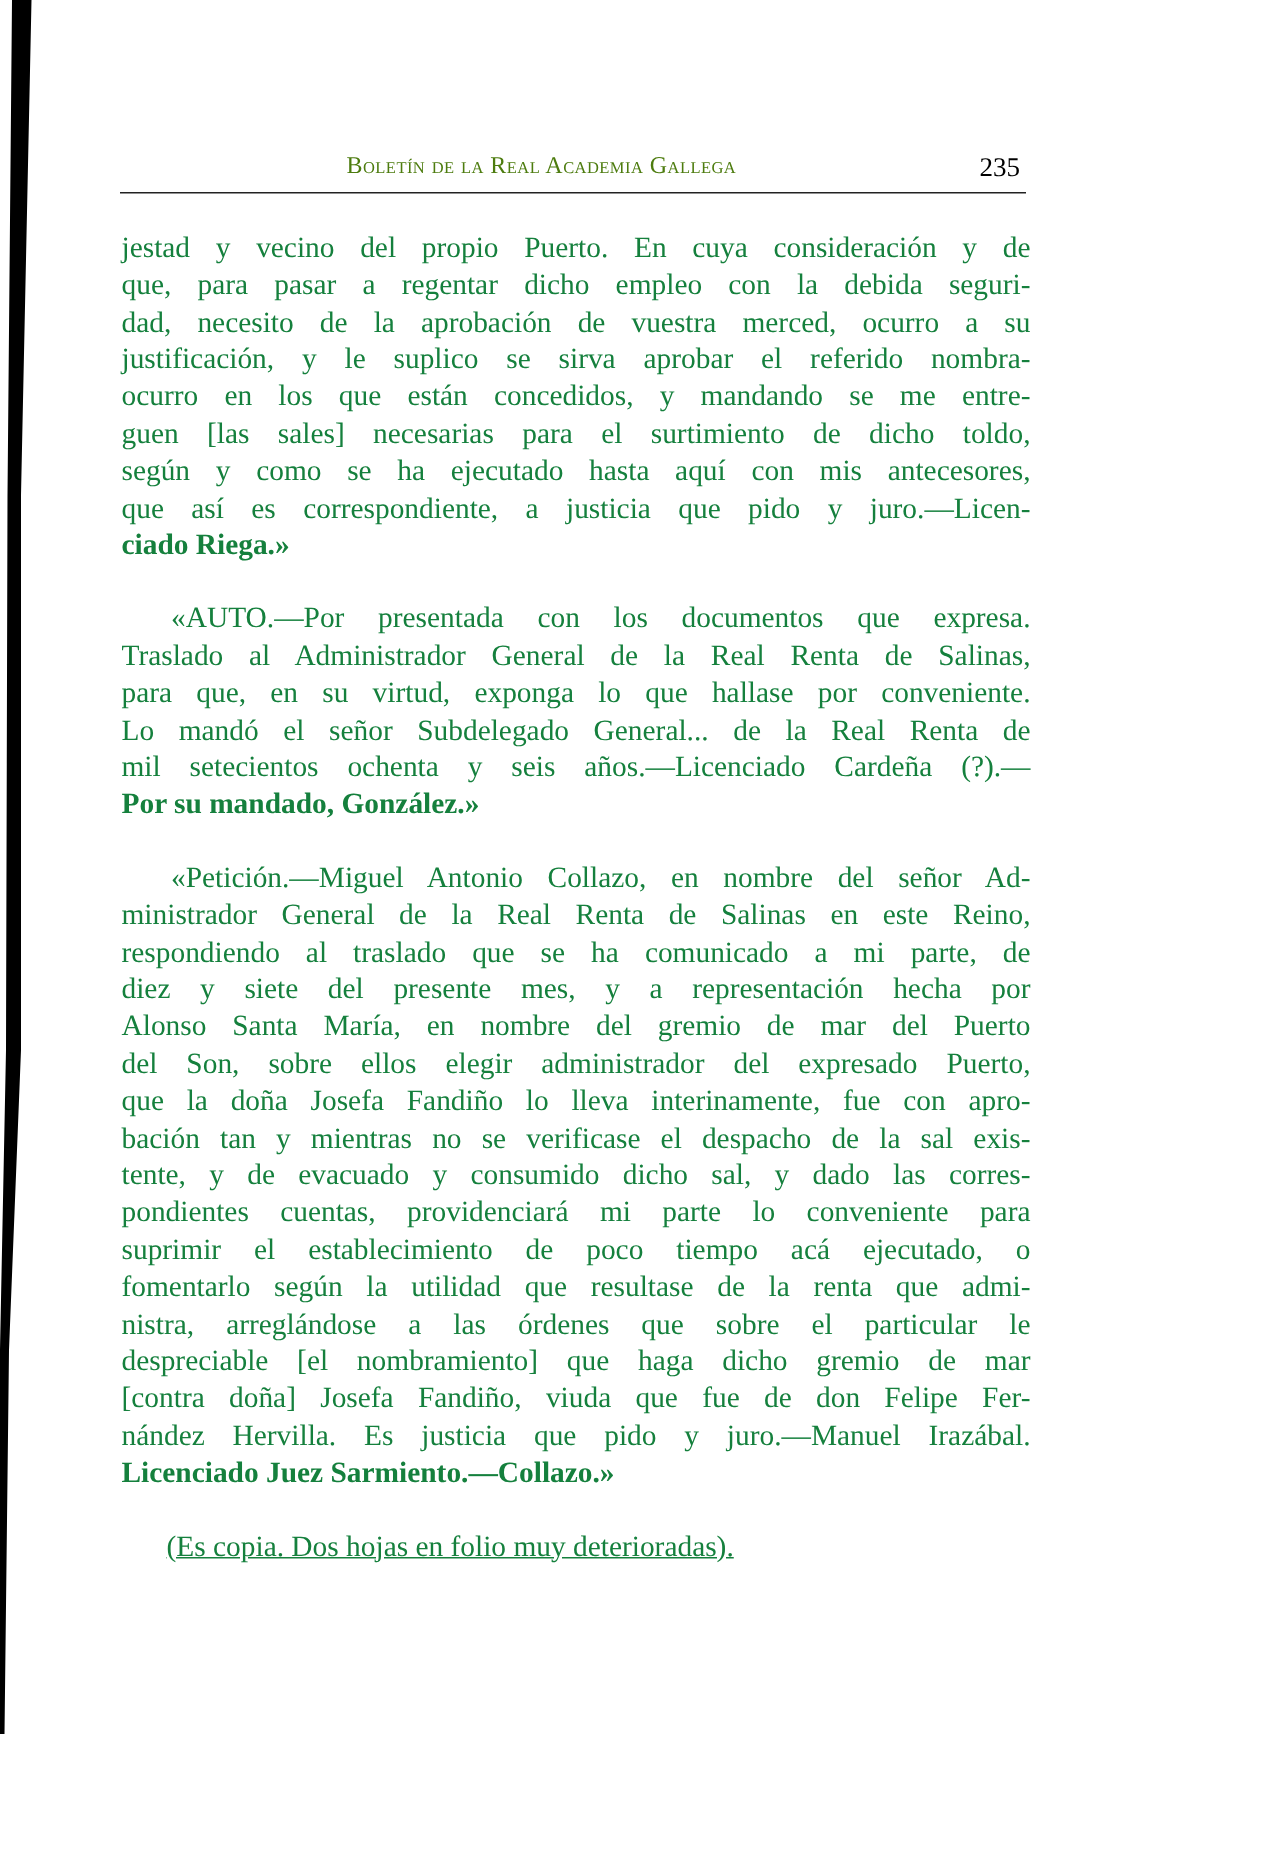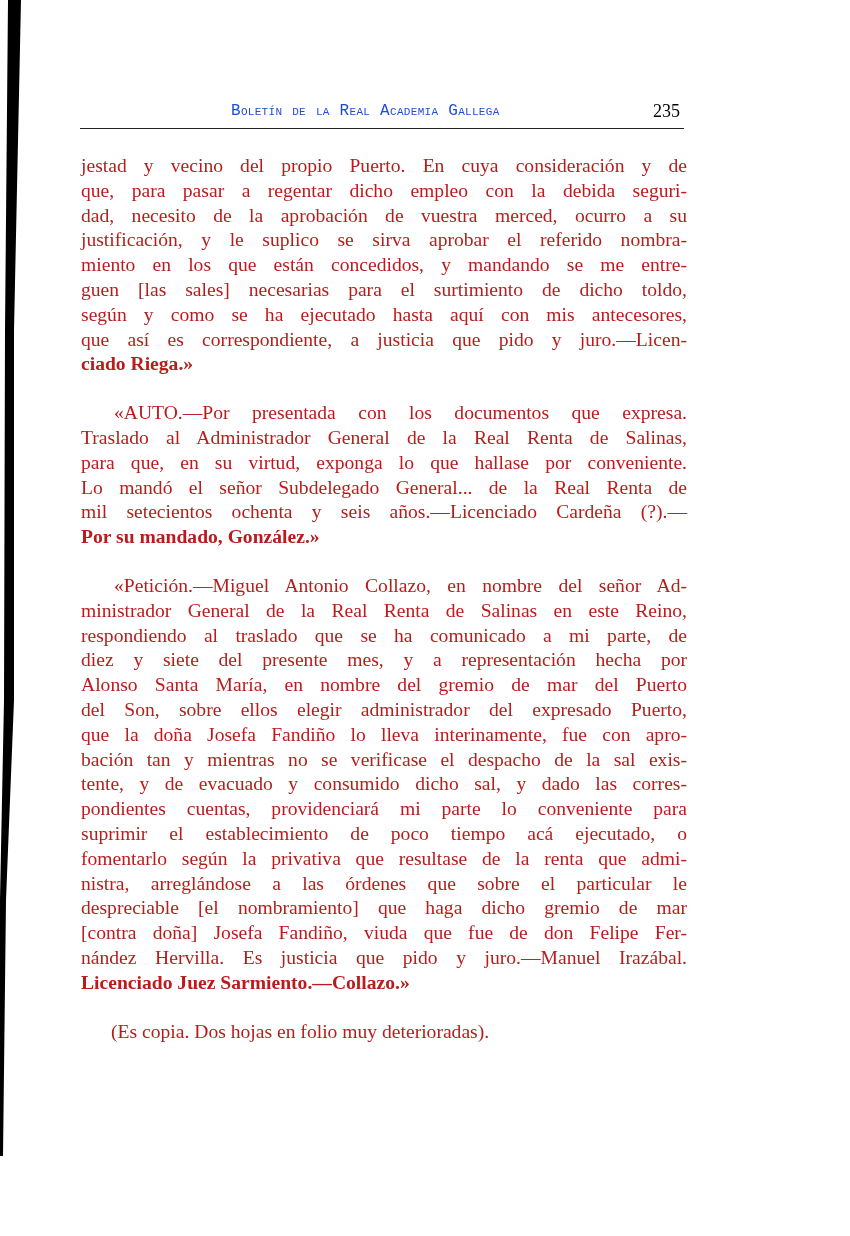--- a/index.html
+++ b/index.html
@@ -1,48 +1,48 @@
 <!DOCTYPE html>
 <html><head>
   <meta charset="utf-8">
   <style>
     html, body { margin: 0; padding: 0; background: #ffffff; }
     body { width: 850px; height: 1236px; position: relative; overflow: hidden; }
     .edge-bar { position: absolute; left: 0; top: 0; width: 24px; height: 1160px; }
     .header { position: absolute; left: 80px; top: 102px; width: 604px; height: 30px; }
-    .running-head { position: absolute; left: 151px; top: 0; font-family: Liberation Mono, monospace; font-size: 16px; letter-spacing: 0.3px; font-variant: small-caps; color: #1d4ed8; white-space: nowrap; }
+    .running-head { position: absolute; left: 151px; top: 0; font-family: Liberation Serif, serif; font-size: 16px; letter-spacing: 0.3px; font-variant: small-caps; color: #4d7c0f; white-space: nowrap; }
     .page-number { position: absolute; right: 4px; top: -1px; font-family: "Liberation Serif", serif; font-size: 18px; color: #000000; }
     .rule { position: absolute; left: 80px; top: 128px; width: 604px; height: 1px; background: #222; }
-    .text-body { position: absolute; left: 81px; top: 154px; width: 606px; font-family: "Liberation Serif", serif; font-size: 19.6px; color: #b91c1c; }
+    .text-body { position: absolute; left: 81px; top: 154px; width: 606px; font-family: "Liberation Serif", serif; font-size: 19.6px; color: #15803d; }
     .line { height: 24.8px; line-height: 24.8px; white-space: nowrap; text-align: justify; text-align-last: justify; }
     .line.last { text-align-last: left; font-weight: bold; }
     .line.indent { padding-left: 33px; }
     .para-gap { height: 24px; }
-    .note { text-align-last: left; padding-left: 30px; }
+    .note { text-align-last: left; padding-left: 30px; text-decoration: underline; }
   </style>
 </head>
 <body>
 
 <svg class="edge-bar" viewBox="0 0 24 1160" preserveAspectRatio="none">
   <polygon points="8,0 21,0 14,330 14,700 6,900 3,1156 0,1156 0,900 4,700 5,330" fill="#000"></polygon>
 </svg>
 
 <div class="header">
   <span class="running-head">Boletín de la Real Academia Gallega</span>
   <span class="page-number">235</span>
 </div>
 <div class="rule"></div>
 
 <div class="text-body">
   <div>
     <div class="line">jestad y vecino del propio Puerto. En cuya consideración y de</div>
     <div class="line">que, para pasar a regentar dicho empleo con la debida seguri-</div>
     <div class="line">dad, necesito de la aprobación de vuestra merced, ocurro a su</div>
     <div class="line">justificación, y le suplico se sirva aprobar el referido nombra-</div>
-    <div class="line">miento en los que están concedidos, y mandando se me entre-</div>
+    <div class="line">ocurro en los que están concedidos, y mandando se me entre-</div>
     <div class="line">guen [las sales] necesarias para el surtimiento de dicho toldo,</div>
     <div class="line">según y como se ha ejecutado hasta aquí con mis antecesores,</div>
     <div class="line">que así es correspondiente, a justicia que pido y juro.—Licen-</div>
     <div class="line last">ciado Riega.»</div>
   </div>
   <div class="para-gap"></div>
   <div>
     <div class="line indent">«AUTO.—Por presentada con los documentos que expresa.</div>
     <div class="line">Traslado al Administrador General de la Real Renta de Salinas,</div>
     <div class="line">para que, en su virtud, exponga lo que hallase por conveniente.</div>
@@ -56,21 +56,21 @@
     <div class="line">ministrador General de la Real Renta de Salinas en este Reino,</div>
     <div class="line">respondiendo al traslado que se ha comunicado a mi parte, de</div>
     <div class="line">diez y siete del presente mes, y a representación hecha por</div>
     <div class="line">Alonso Santa María, en nombre del gremio de mar del Puerto</div>
     <div class="line">del Son, sobre ellos elegir administrador del expresado Puerto,</div>
     <div class="line">que la doña Josefa Fandiño lo lleva interinamente, fue con apro-</div>
     <div class="line">bación tan y mientras no se verificase el despacho de la sal exis-</div>
     <div class="line">tente, y de evacuado y consumido dicho sal, y dado las corres-</div>
     <div class="line">pondientes cuentas, providenciará mi parte lo conveniente para</div>
     <div class="line">suprimir el establecimiento de poco tiempo acá ejecutado, o</div>
-    <div class="line">fomentarlo según la privativa que resultase de la renta que admi-</div>
+    <div class="line">fomentarlo según la utilidad que resultase de la renta que admi-</div>
     <div class="line">nistra, arreglándose a las órdenes que sobre el particular le</div>
     <div class="line">despreciable [el nombramiento] que haga dicho gremio de mar</div>
     <div class="line">[contra doña] Josefa Fandiño, viuda que fue de don Felipe Fer-</div>
     <div class="line">nández Hervilla. Es justicia que pido y juro.—Manuel Irazábal.</div>
     <div class="line last">Licenciado Juez Sarmiento.—Collazo.»</div>
   </div>
   <div class="para-gap"></div>
   <div class="line note">(Es copia. Dos hojas en folio muy deterioradas).</div>
 </div>
 

